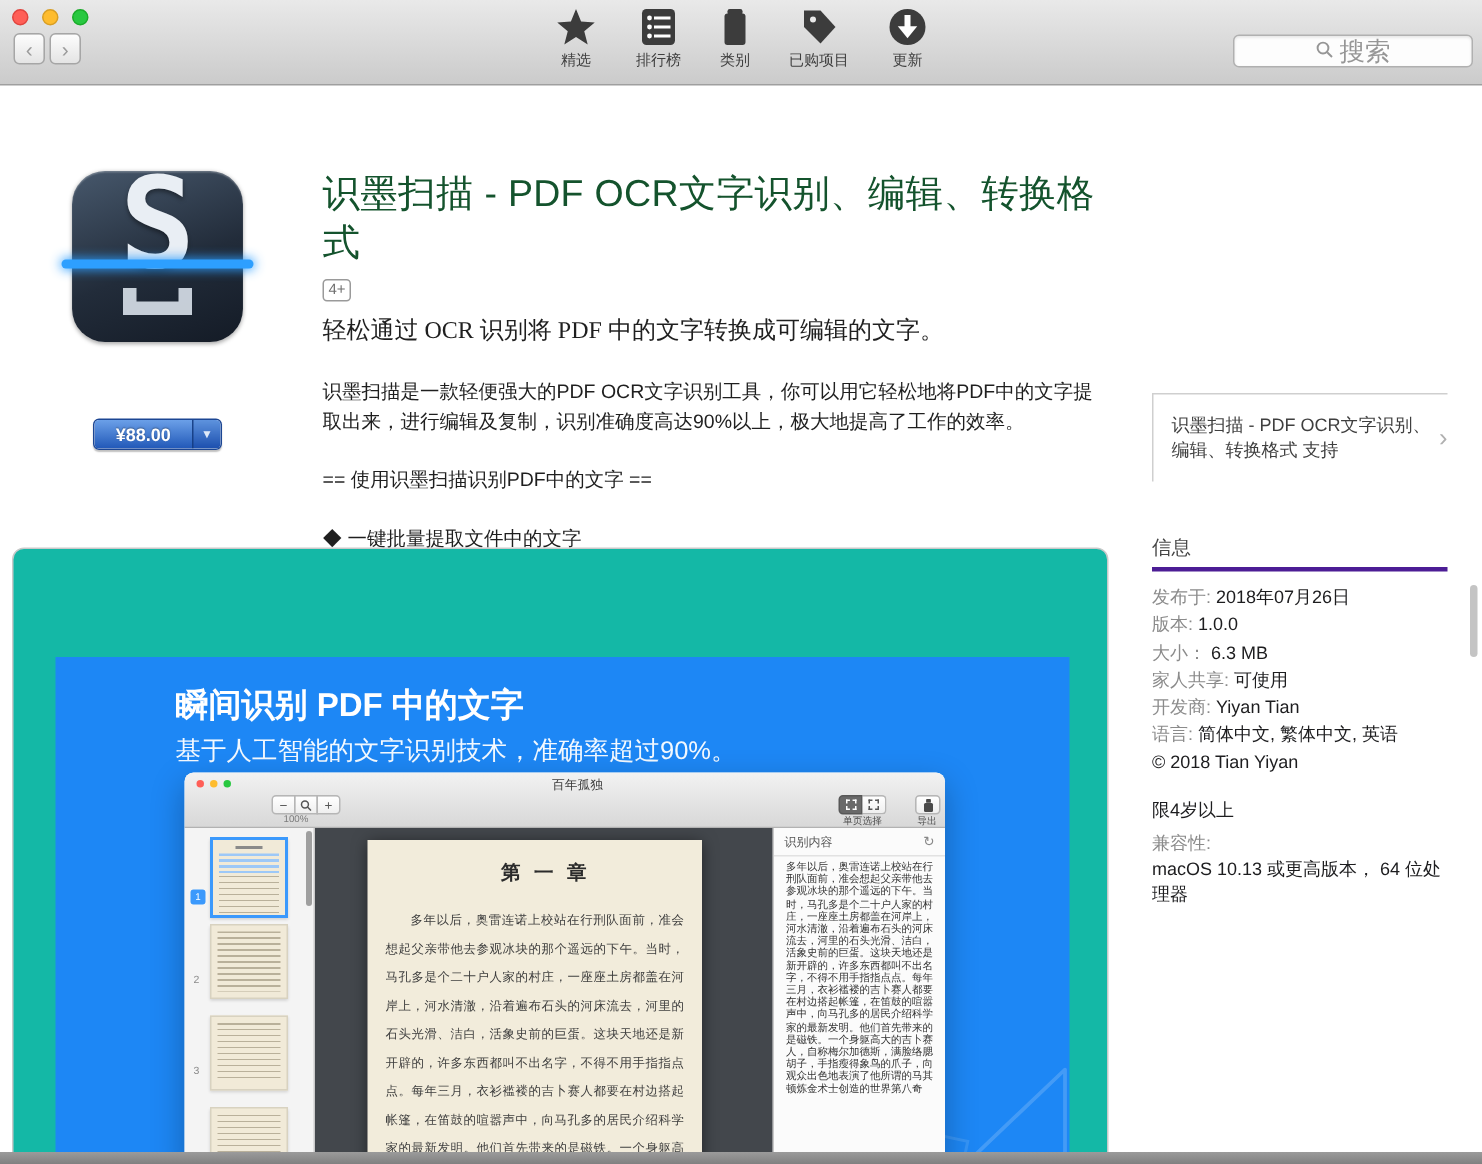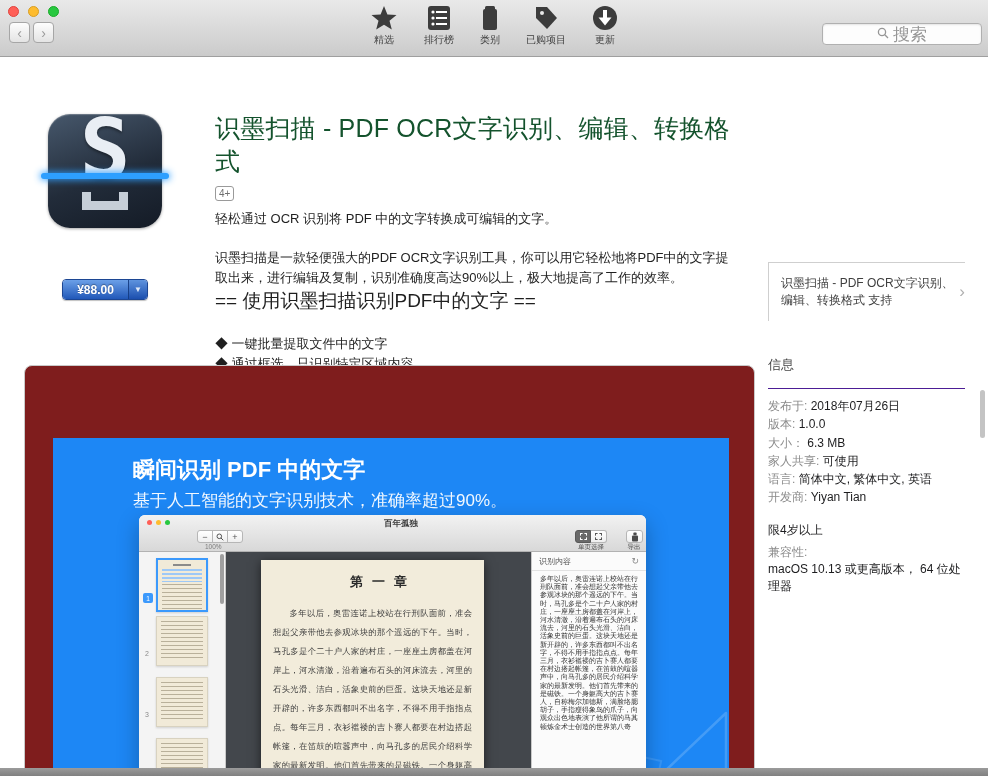--- a/index.html
+++ b/index.html
@@ -51,45 +51,45 @@
     text-shadow:0 -1px 1px rgba(0,0,0,.35); }
   .pricedrop { width:19px; background:linear-gradient(#5e93de,#1c4fae);
     border-left:1px solid rgba(20,60,130,.9); color:#dfe9f8; font-size:8px;
     display:flex; align-items:center; justify-content:center; }
 
   
   .center { position:absolute; left:215px; top:112px; width:516px; }
   .apptitle { font-size:25px; font-weight:500; color:#14532d; letter-spacing:.2px; }
   .agebadge { display:inline-block; margin-top:8px; border:1px solid #9a9a9a; border-radius:3px;
     color:#6f6f6f; font-size:10px; padding:0 3px; line-height:13px; }
-  .tagline { margin-top:9px; font-size:13px; color:#1f1f1f; }
+  .tagline { margin-top:9px; font-size:16px; color:#1f1f1f;font-family:Liberation Serif, serif; }
   .desc { margin-top:20px; font-size:13px; line-height:20px; color:#1f1f1f; }
-  .sechead { font-size:19px; color:#1f1f1f; }
+  .sechead { margin-top:20px; font-size:13px; color:#1f1f1f; }
   .feat { margin-top:0; font-size:13px; line-height:20px; color:#1f1f1f; }
   .featwrap { margin-top:20px; }
   .morelink { text-align:right; margin-top:-1px; font-size:13px; color:#55639a; }
 
   
-  .card { position:absolute; left:24px; top:365px; width:731px; height:411px;
-    border:1px solid #c9c9c9; border-radius:8px 8px 0 0; background:#7f1d1d; overflow:hidden; }
+  .card { position:absolute; left:8px; top:365px; width:731px; height:411px;
+    border:1px solid #c9c9c9; border-radius:8px 8px 0 0; background:#14b8a6; overflow:hidden; }
   .banner { position:absolute; left:28px; top:72px; width:676px; height:339px;
     background:#1d87f5; overflow:hidden; }
   .bnr-title { position:absolute; left:80px; top:17px; color:#fff; font-size:22px; font-weight:bold; }
   .bnr-sub { position:absolute; left:80px; top:51px; color:rgba(255,255,255,.95); font-size:17px; }
   .wm { position:absolute; right:-4px; bottom:-18px; opacity:.8; }
 
   
   .iw { position:absolute; left:86px; top:77px; width:507px; height:262px;
     background:#fff; border-radius:6px 6px 0 0; box-shadow:0 8px 22px rgba(0,0,0,.28); overflow:hidden; }
   .iw-header { position:absolute; left:0; top:0; right:0; height:37px;
     background:linear-gradient(#f2f2f2,#d8d8d8); border-bottom:1px solid #b2b2b2; }
   .iw-lights { position:absolute; left:8px; top:5px; display:flex; gap:4px; }
   .iw-l { width:5px; height:5px; border-radius:50%; }
   .iw-title { position:absolute; left:0; right:0; top:3px; text-align:center;
-    font-size:8.5px; font-weight:bold; color:#3c3c3c;padding-left:17px; }
+    font-size:8.5px; font-weight:normal; color:#3c3c3c;padding-left:17px; }
   .zoomseg { position:absolute; left:58px; top:15px; display:flex; }
   .zcell { width:16px; height:13px; border:1px solid #b6b6b6; margin-left:-1px;
     background:linear-gradient(#fff,#efefef); color:#555; font-size:9px;
     display:flex; align-items:center; justify-content:center; }
   .zcell:first-child { margin-left:0; border-radius:3px 0 0 3px; }
   .zcell:last-child { border-radius:0 3px 3px 0; }
   .zoomlvl { position:absolute; left:66px; top:28px; font-size:6.5px; color:#7b7b7b; }
   .selseg { position:absolute; left:436px; top:15px; display:flex; }
   .scell { width:16px; height:13px; display:flex; align-items:center; justify-content:center; }
   .scell.dark { background:#696969; border:1px solid #585858; border-radius:3px 0 0 3px; }
@@ -135,22 +135,22 @@
   .panelhead .ph { font-size:8px; color:#555; }
   .panelhead .refresh { font-size:9px; color:#888; line-height:1; }
   .paneltext { padding:4px 8px; font-size:7px; line-height:8.2px; color:#333; text-align:justify; }
 
   
   .sidebar { position:absolute; left:768px; top:262px; width:197px; }
   .support { border-top:1px solid #cfcfcf; border-left:1px solid #cfcfcf;
     padding:12px 0 12px 12px; display:flex; align-items:center; }
   .supporttext { flex:1; font-size:12px; line-height:17px; color:#3f3f3f; }
   .chev { color:#b0b0b0; font-size:17px; margin-left:3px; }
-  .infohead { margin-top:35px; font-size:13px; color:#454545; padding-bottom:14px;
-    border-bottom:1px solid #4c1d95; }
+  .infohead { margin-top:35px; font-size:13px; color:#454545; padding-bottom:4px;
+    border-bottom:3px solid #4c1d95; }
   .inforows { margin-top:8px; }
   .inforow { font-size:12px; line-height:18.3px; color:#1d1d1f; }
   .inforow .lab { color:#8b8b8b; }
   .agerating { margin-top:15px; font-size:12px; color:#1d1d1f; }
   .compatlab { margin-top:5px; font-size:12px; color:#8b8b8b; }
   .compattext { font-size:12px; line-height:17px; color:#1d1d1f; }
 
   .winscroll { position:absolute; right:3px; top:390px; width:5px; height:48px;
     background:#c4c4c4; border-radius:3px; z-index:6; }
   .bottombar { position:absolute; left:0; right:0; bottom:0; height:8px;
@@ -363,22 +363,23 @@
       <div class="chev">›</div>
     </div>
 
     <div class="infohead">信息</div>
 
     <div class="inforows">
       <div class="inforow"><span class="lab">发布于:</span> <span>2018年07月26日</span></div>
       <div class="inforow"><span class="lab">版本:</span> <span>1.0.0</span></div>
       <div class="inforow"><span class="lab">大小：</span> <span>6.3 MB</span></div>
       <div class="inforow"><span class="lab">家人共享:</span> <span>可使用</span></div>
+      <div class="inforow"><span class="lab">开发商:</span> <span>Yiyan Tian</span></div>
       <div class="inforow"><span class="lab">语言:</span> <span>简体中文, 繁体中文, 英语</span></div>
-      <div class="inforow"><span class="lab">开发商:</span> <span>Yiyan Tian</span></div>
+      <div class="inforow"><span>© 2018 Tian Yiyan</span></div>
     </div>
 
     <div class="agerating">限4岁以上</div>
     <div class="compatlab">兼容性:</div>
     <div class="compattext">macOS 10.13 或更高版本， 64 位处理器</div>
   </div>
 
   <div class="winscroll"></div>
   <div class="bottombar"></div>
 </div>

